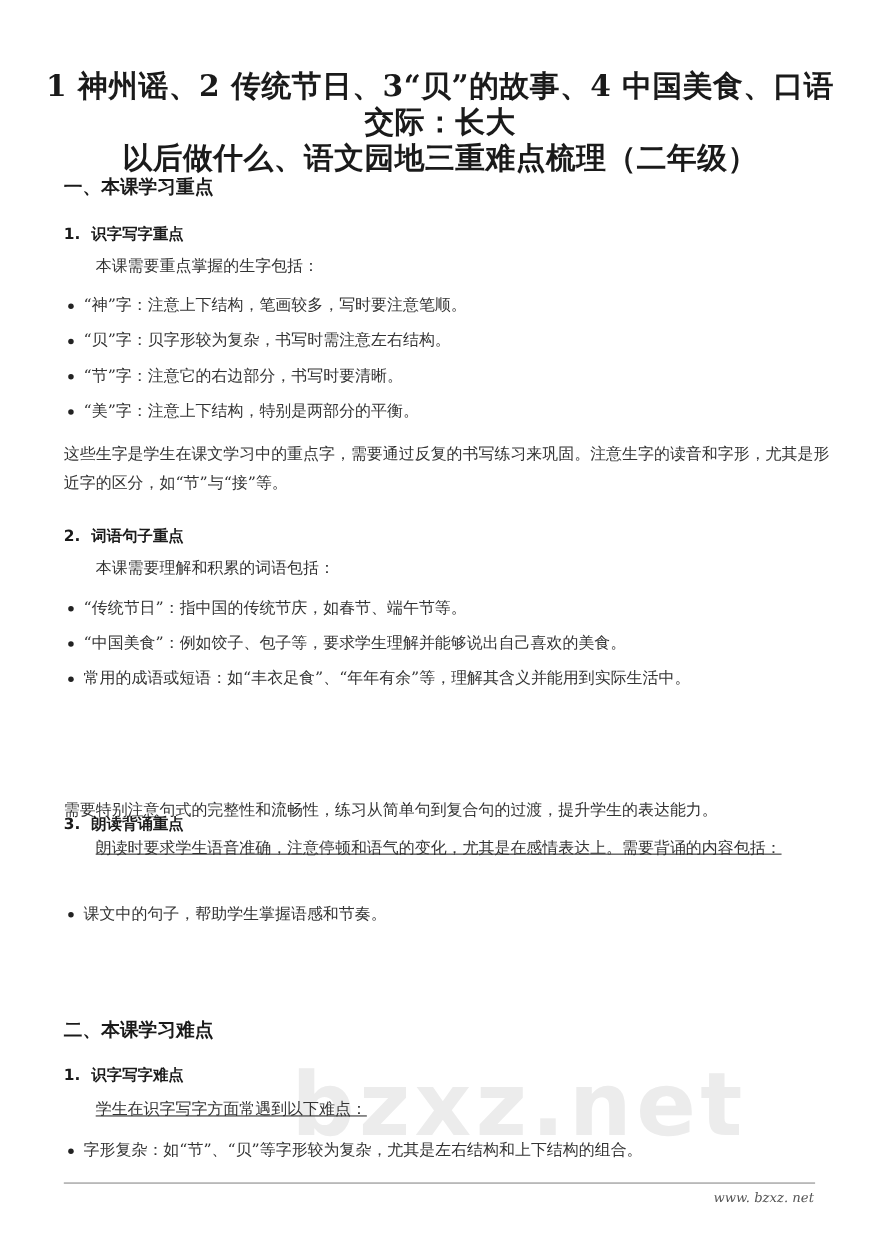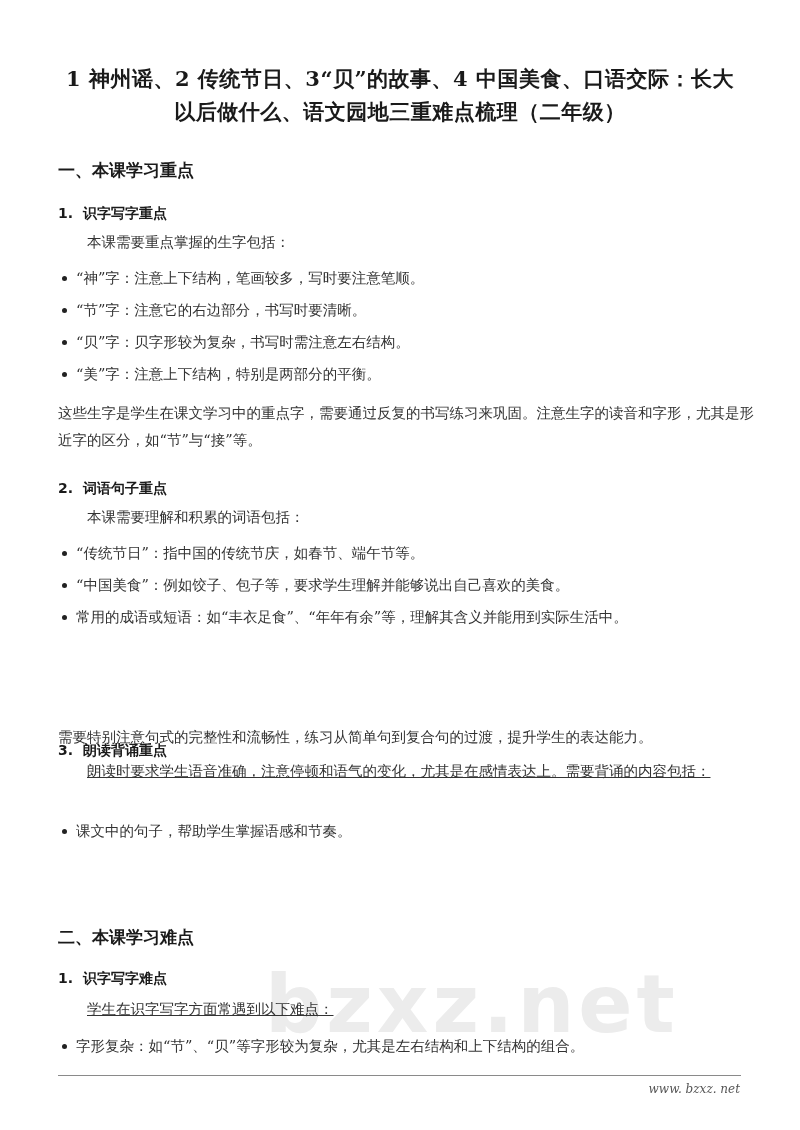--- a/index.html
+++ b/index.html
@@ -17,21 +17,21 @@
     .page {
       position: absolute;
       left: 0; top: 0;
       width: 800px; height: 1130px;
     }
     .doc-title {
       position: absolute;
       left: 40px; width: 720px;
       top: 62px;
       text-align: center;
-      font-size: 21px;
+      font-size: 27px;
       line-height: 33px;
       font-weight: bold;
       color: #1a1a1a;
       letter-spacing: 0.5px;
     }
     .h1 {
       position: absolute;
       left: 58px;
       font-size: 17px;
       font-weight: bold;
@@ -121,22 +121,22 @@
     </div>
 
     <div class="h1" style="top:158px;">一、本课学习重点</div>
 
     <div class="h2" style="top:203px;">
       <span class="num">1.</span><span>识字写字重点</span>
     </div>
     <div class="para indent" style="top:229px;">本课需要重点掌握的生字包括：</div>
     <ul class="bullets" style="top:262px;">
       <li><span class="dot"></span><span>“神”字：注意上下结构，笔画较多，写时要注意笔顺。</span></li>
+      <li><span class="dot"></span><span>“贝”字：贝字形较为复杂，书写时需注意左右结构。</span></li>
       <li><span class="dot"></span><span>“节”字：注意它的右边部分，书写时要清晰。</span></li>
-      <li><span class="dot"></span><span>“贝”字：贝字形较为复杂，书写时需注意左右结构。</span></li>
       <li><span class="dot"></span><span>“美”字：注意上下结构，特别是两部分的平衡。</span></li>
     </ul>
     <div class="para" style="top:400px;">这些生字是学生在课文学习中的重点字，需要通过反复的书写练习来巩固。注意生字的读音和字形，尤其是形近字的区分，如“节”与“接”等。</div>
 
     <div class="h2" style="top:478px;">
       <span class="num">2.</span><span>词语句子重点</span>
     </div>
     <div class="para indent" style="top:504px;">本课需要理解和积累的词语包括：</div>
     <ul class="bullets" style="top:537px;">
       <li><span class="dot"></span><span>“传统节日”：指中国的传统节庆，如春节、端午节等。</span></li>

